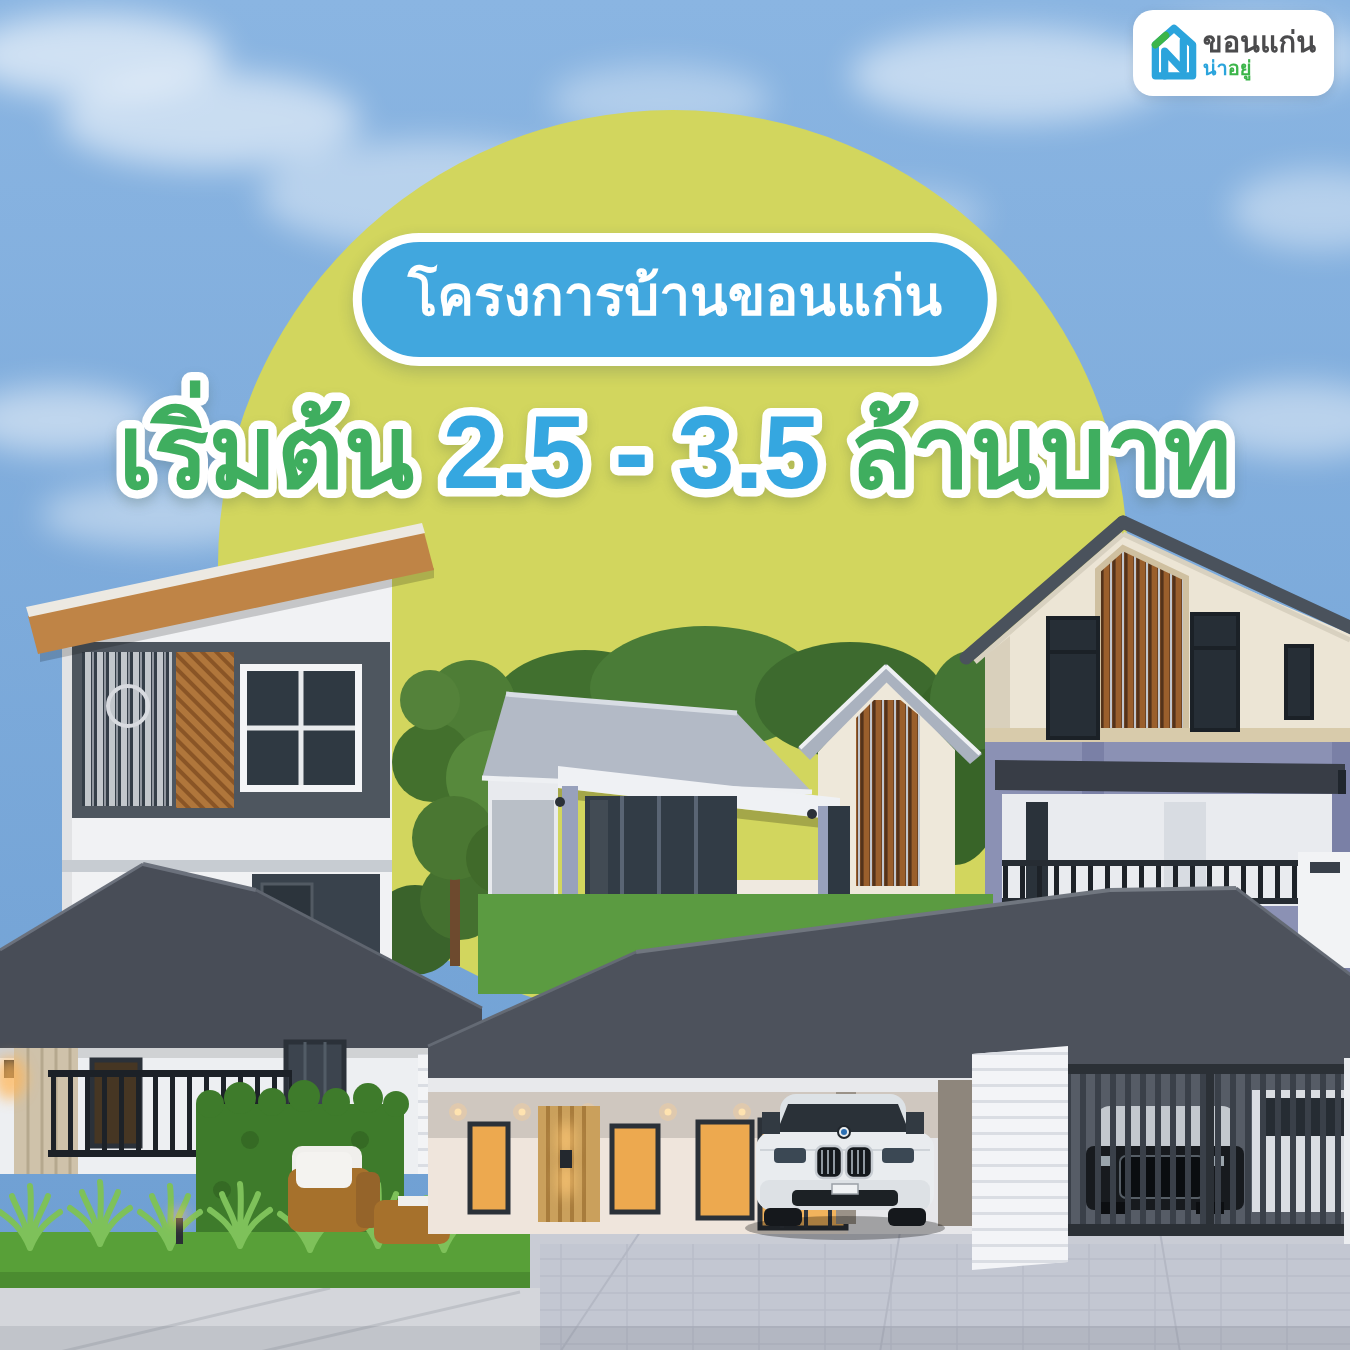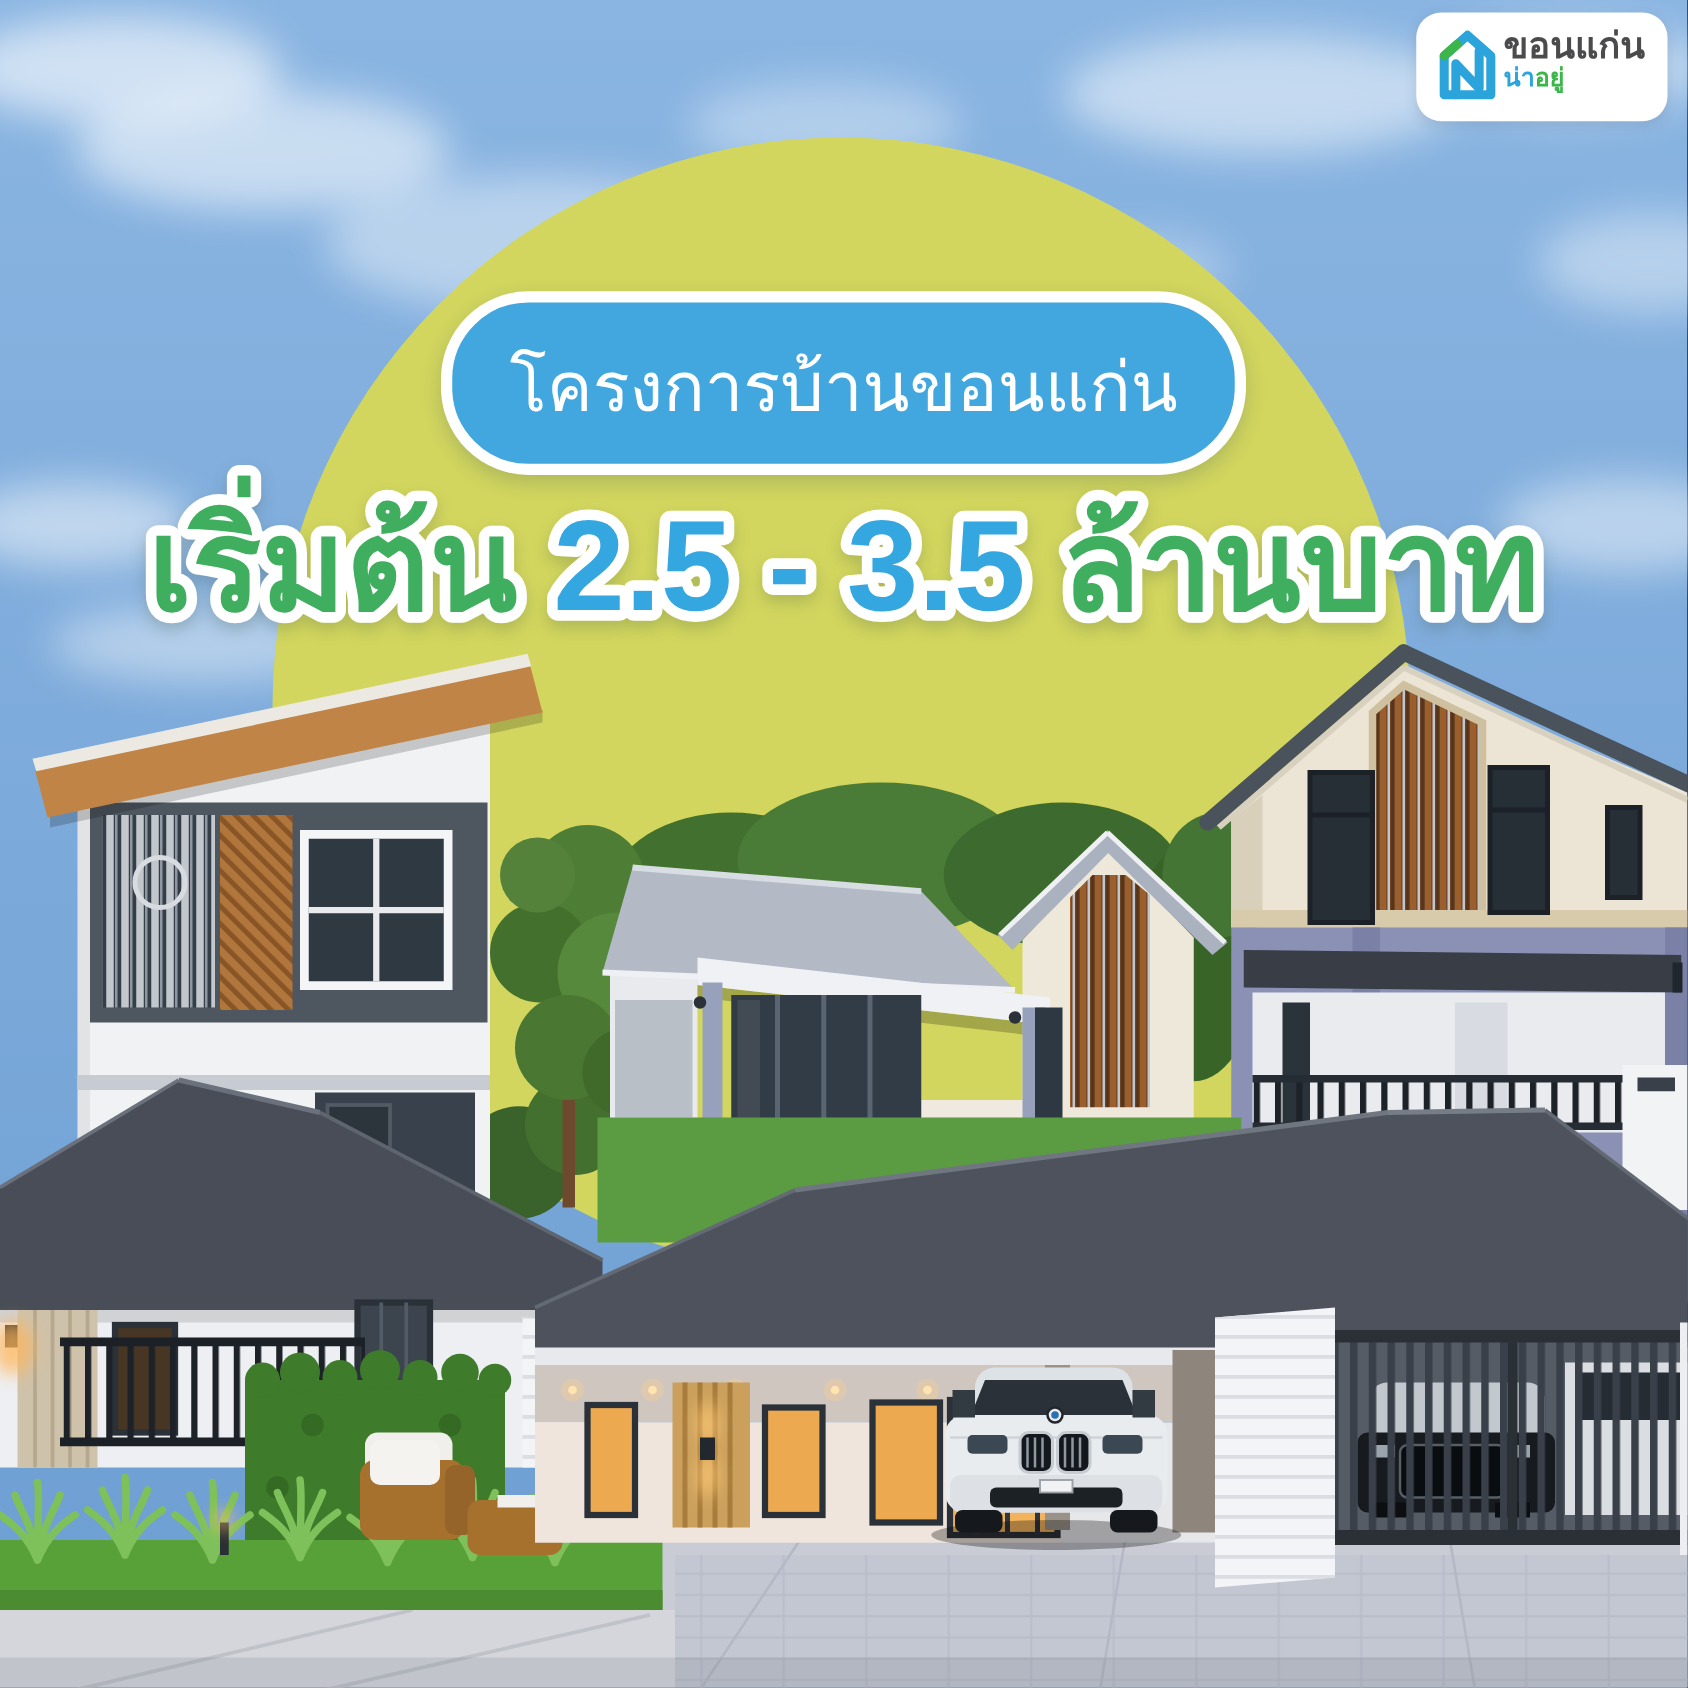--- a/index.html
+++ b/index.html
@@ -1,31 +1,31 @@
 <!DOCTYPE html>
 <html><head>
 <meta charset="utf-8">
 <style>
   html,body{margin:0;padding:0;background:#1e2430}
   .canvas{position:relative;width:1350px;height:1350px;overflow:hidden;
           font-family:"Liberation Sans","DejaVu Sans",sans-serif}
   .scene{position:absolute;left:0;top:0;width:1350px;height:1350px}
   .badge{position:absolute;top:233px;left:50%;transform:translateX(-50%);
          background:#41a7de;border:9px solid #fff;border-radius:70px;
-         padding:24px 46px 18px;color:#fff;font-size:55px;font-weight:normal;
+         padding:10px 46px 18px;color:#fff;font-size:55px;font-weight:bold;
          white-space:nowrap;box-shadow:0 6px 16px rgba(30,60,90,.20)}
   .headline-svg{position:absolute;top:360px;left:0;width:1350px;height:185px;
          filter:drop-shadow(0 6px 6px rgba(60,80,60,.22))}
   .headline-svg text{font-family:"Liberation Sans","DejaVu Sans",sans-serif;
          font-size:103px;font-weight:800;text-anchor:middle;
          stroke:#ffffff;stroke-width:17px;paint-order:stroke;stroke-linejoin:round}
   .t-green{fill:#3fae5f}
   .t-blue{fill:#35a7e0}
   .logo-card{position:absolute;top:10px;right:16px;background:#fff;border-radius:20px;
-         padding:12px 18px 12px 14px;display:flex;align-items:flex-start;gap:2px;
+         padding:12px 18px 12px 14px;display:flex;align-items:center;gap:2px;
          box-shadow:0 3px 10px rgba(40,60,90,.15)}
   .logo-text{line-height:1.08;font-weight:bold}
   .logo-line1{font-size:29px;color:#4b4b4d}
   .logo-line2{font-size:20px}
   .lt-blue{color:#2ba4dc}
   .lt-green{color:#3cb54a}
 </style>
 </head>
 <body>
 

